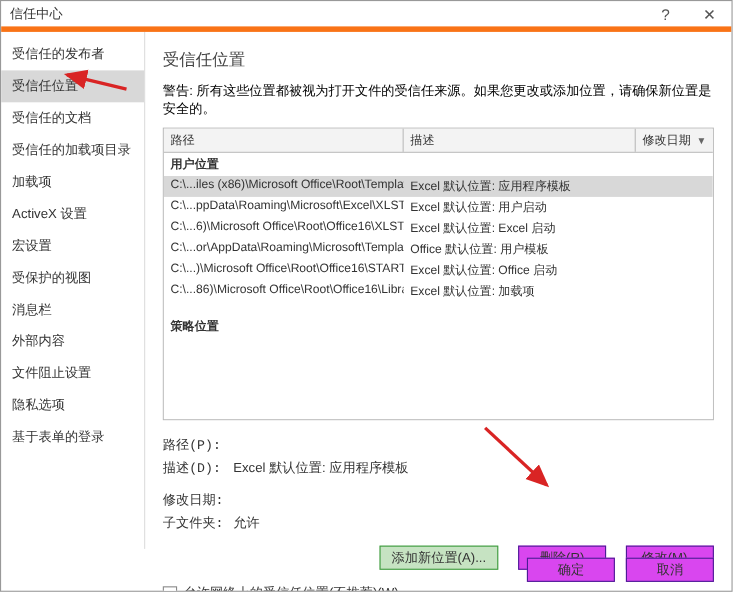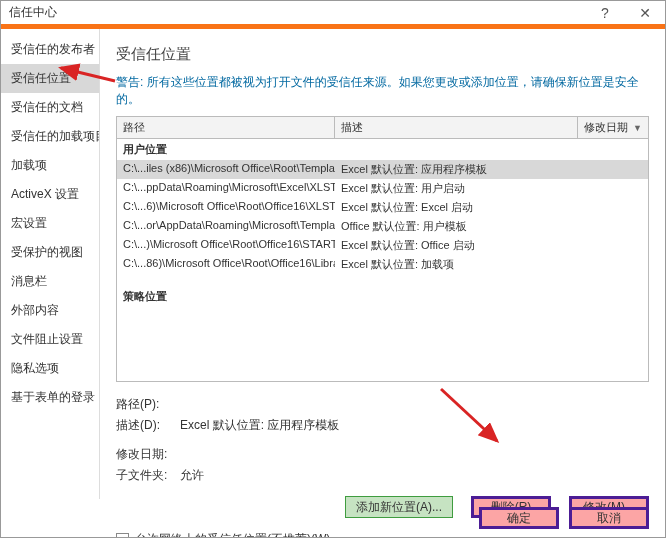--- a/index.html
+++ b/index.html
@@ -36,21 +36,21 @@
     align-items: center;
     justify-content: center;
     font-size: 14px;
     color: #555;
   }
   .main {
     display: flex;
     height: 470px;
   }
   .sidebar {
-    width: 99px;
+    width: 131px;
     border-right: 1px solid #ddd;
     padding-top: 6px;
     flex-shrink: 0;
   }
   .sidebar-item {
     padding: 6px 10px;
     font-size: 12px;
     cursor: default;
     white-space: nowrap;
     overflow: hidden;
@@ -63,21 +63,21 @@
     padding: 10px 16px 0 16px;
     position: relative;
   }
   .section-title {
     font-size: 15px;
     color: #444;
     margin: 6px 0 10px 0;
   }
   .warning {
     font-size: 12px;
-    color: #0369a1;
+    color: #000000;
     margin-bottom: 8px;
   }
   .table {
     border: 1px solid #bbb;
   }
   .thead {
     display: flex;
     background: #f3f3f3;
     border-bottom: 1px solid #bbb;
   }
@@ -127,34 +127,34 @@
   .sort-icon { font-size: 9px; color: #666; margin-left: 4px; }
 
   .details {
     margin-top: 12px;
     font-size: 12px;
   }
   .detail-row {
     display: flex;
     padding: 2px 0;
   }
-  .detail-label { width: 64px; }
+  .detail-label { width: 64px; font-family: Liberation Mono, monospace; }
   .detail-value { flex: 1; }
 
   .action-row {
     margin-top: 10px;
     display: flex;
     justify-content: flex-end;
     gap: 18px;
   }
   .btn {
     min-width: 80px;
     height: 22px;
-    border: 3px solid #4c1d95;
-    background: #fca5a5;
+    border: 1px solid #4c1d95;
+    background: #d946ef;
     font-size: 12px;
     display: inline-flex;
     align-items: center;
     justify-content: center;
     padding: 0 10px;
     cursor: default;
   }
   .btn.primary-highlight {
     background: #c6e3c2;
     border: 1px solid #3f9c3f;

